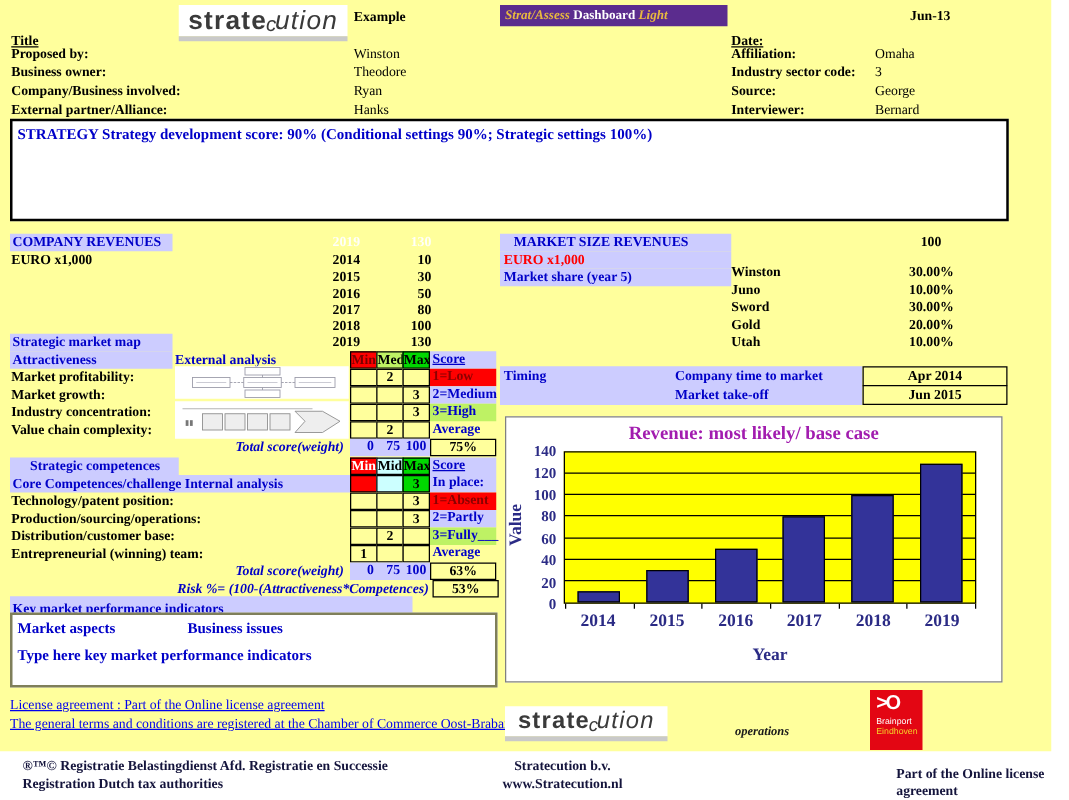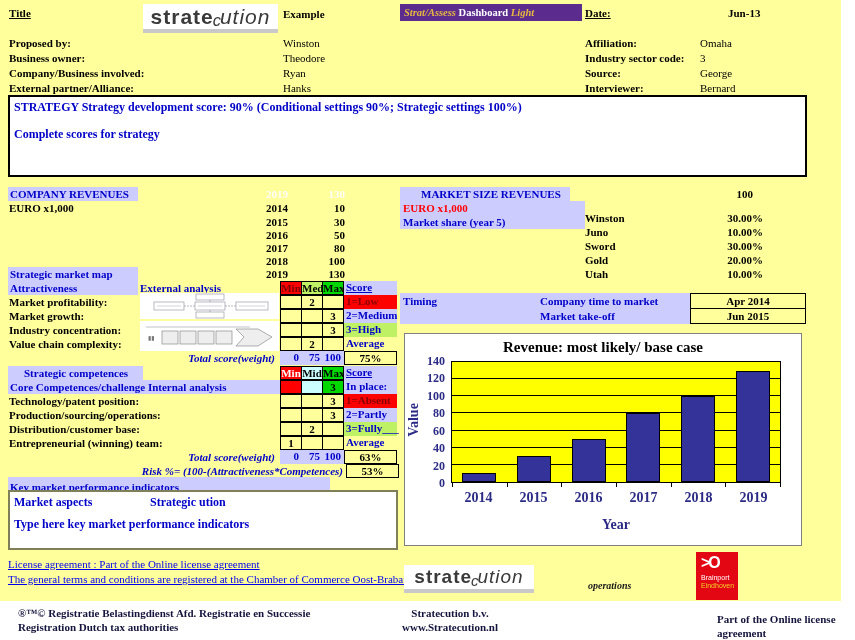--- a/index.html
+++ b/index.html
@@ -3,21 +3,21 @@
 <meta charset="utf-8">
 <style>
   * { margin:0; padding:0; box-sizing:border-box; }
   html,body { background:#fff; }
   body { font-family:"Liberation Serif","DejaVu Serif",serif; }
   .page { position:relative; width:855px; height:640px; background:#fff; overflow:hidden; }
   .yellow-bg { position:absolute; left:0; top:0; width:841px; height:601px; background:#FFFF9C; }
   .abs { position:absolute; }
   .b { font-weight:bold; }
   .i { font-style:italic; }
-  .u { text-decoration:underline; }
+  .u { text-decoration:underline;margin-top:20px; }
   .blue { color:#0000C8; }
   .lav { background:#CCCCFF; }
   .f11 { font-size:11px; line-height:14px; }
   .f12 { font-size:12px; line-height:15px; }
   .label-col { font-weight:bold; color:#000; }
   
   .grid-row { position:absolute; left:280px; display:flex; }
   .cell { width:22px; height:14px; border:1px solid #000; margin-left:-1px;
           text-align:center; font-weight:bold; font-size:11px; line-height:12px; background:#FFFF9C; }
   .cell:first-child { margin-left:0; }
@@ -46,21 +46,21 @@
   .gray-strip { background:#C9C9C9; }
   
   .banner { background:#5B2C8E; color:#fff; font-size:10.5px; line-height:17px; padding-left:4px; white-space:nowrap; overflow:hidden; }
   .gold { color:#E8B93F; font-style:italic; font-weight:bold; }
   .banner-white { color:#fff; font-weight:bold; }
   
   .strategy-box { background:#fff; border:2px solid #000; }
   
   .chart-box { background:#fff; border:1px solid #808080; }
   .chart-title { position:absolute; left:0; top:5px; width:100%; text-align:center;
-                 font-weight:bold; font-size:15px; color:#000000; }
+                 font-weight:bold; font-size:15px; color:#a21caf; }
   .plot { position:absolute; left:46px; top:27px; width:330px; height:122px;
           background:#FFFF00; border:1px solid #000; }
   .gridline { position:absolute; left:0; width:100%; height:1px; background:#000; }
   .bar { position:absolute; bottom:0; width:34px; transform:translateX(-50%);
          background:#333399; border:1px solid #000; }
   .axis-tick { position:absolute; bottom:-5px; width:1px; height:4px; background:#000; }
   .yticks { position:absolute; left:2px; top:27px; width:40px; height:122px; }
   .ytick { position:absolute; right:2px; width:100%; text-align:right;
            font-weight:bold; font-size:12px; line-height:14px; color:#2B2B85; }
   .xticks { position:absolute; left:46px; top:156px; width:330px; height:18px; }
@@ -118,41 +118,40 @@
   <div class="abs f11" style="left:700px; top:36px;">Omaha</div>
   <div class="abs label-col f11" style="left:585px; top:51px;">Industry sector code:</div>
   <div class="abs f11" style="left:700px; top:51px;">3</div>
   <div class="abs label-col f11" style="left:585px; top:66px;">Source:</div>
   <div class="abs f11" style="left:700px; top:66px;">George</div>
   <div class="abs label-col f11" style="left:585px; top:81px;">Interviewer:</div>
   <div class="abs f11" style="left:700px; top:81px;">Bernard</div>
 
   <div class="abs strategy-box" style="left:8px; top:95px; width:799px; height:82px;">
     <div class="b blue f12" style="padding:3px 0 0 4px;">STRATEGY  Strategy development score:  90% (Conditional settings 90%; Strategic settings 100%)</div>
-    <div class="b blue f12" style="padding:12px 0 0 4px;">Complete scores for strategy</div>
   </div>
 
   <div class="abs lav b blue f11" style="left:8px; top:187px; width:130px; height:14px; padding-left:2px;">COMPANY REVENUES</div>
   <div class="abs b f11" style="left:252px; top:187px; width:36px; text-align:right; color:rgba(255,255,255,0.95);">2019</div>
   <div class="abs b f11" style="left:295px; top:187px; width:50px; text-align:right; color:rgba(255,255,255,0.95);">130</div>
 
   <div class="abs b f11" style="left:9px; top:201px;">EURO x1,000</div>
 
   <div class="abs b f11" style="left:252px; top:201px; width:36px; text-align:right;">2014</div>
   <div class="abs b f11" style="left:295px; top:201px; width:50px; text-align:right;">10</div>
   <div class="abs b f11" style="left:252px; top:215px; width:36px; text-align:right;">2015</div>
   <div class="abs b f11" style="left:295px; top:215px; width:50px; text-align:right;">30</div>
   <div class="abs b f11" style="left:252px; top:228px; width:36px; text-align:right;">2016</div>
   <div class="abs b f11" style="left:295px; top:228px; width:50px; text-align:right;">50</div>
   <div class="abs b f11" style="left:252px; top:241px; width:36px; text-align:right;">2017</div>
   <div class="abs b f11" style="left:295px; top:241px; width:50px; text-align:right;">80</div>
   <div class="abs b f11" style="left:252px; top:254px; width:36px; text-align:right;">2018</div>
   <div class="abs b f11" style="left:295px; top:254px; width:50px; text-align:right;">100</div>
 
-  <div class="abs lav b blue f11" style="left:400px; top:187px; width:170px; height:14px; padding-left:21px;">MARKET SIZE REVENUES</div>
+  <div class="abs lav b blue f11" style="left:400px; top:187px; width:185px; height:14px; padding-left:11px;">MARKET SIZE REVENUES</div>
   <div class="abs b f11" style="left:690px; top:187px; width:63px; text-align:right;">100</div>
   <div class="abs lav b f11" style="left:400px; top:201px; width:185px; height:14px; padding-left:3px; color:#FF0000;">EURO x1,000</div>
   <div class="abs lav b blue f11" style="left:400px; top:215px; width:185px; height:14px; padding-left:3px;">Market share (year 5)</div>
 
   <div class="abs b f11" style="left:585px; top:211px;">Winston</div>
   <div class="abs b f11" style="left:695px; top:211px; width:68px; text-align:right;">30.00%</div>
   <div class="abs b f11" style="left:585px; top:225px;">Juno</div>
   <div class="abs b f11" style="left:695px; top:225px; width:68px; text-align:right;">10.00%</div>
   <div class="abs b f11" style="left:585px; top:239px;">Sword</div>
   <div class="abs b f11" style="left:695px; top:239px; width:68px; text-align:right;">30.00%</div>
@@ -307,21 +306,21 @@
   </div>
 
   <div class="abs b i blue f11" style="left:90px; top:464px; width:253px; text-align:right;">Risk %= (100-(Attractiveness*Competences)</div>
   <div class="abs pct-box" style="left:346px; top:464px;">53%</div>
 
   <div class="abs lav" style="left:8px; top:477px; width:322px; height:19px;">
     <span class="b u blue" style="font-size:11px; line-height:13px; padding-left:2px;">Key market performance indicators</span>
   </div>
   <div class="abs kpi-box" style="left:8px; top:490px; width:390px; height:60px;">
     <span class="abs b blue f12" style="left:4px; top:3px;">Market aspects</span>
-    <span class="abs b blue f12" style="left:140px; top:3px;">Strategic ution</span>
+    <span class="abs b blue f12" style="left:140px; top:3px;">Business issues</span>
     <span class="abs b blue f12" style="left:4px; top:25px;">Type here key market  performance indicators</span>
   </div>
 
   <div class="abs chart-box" style="left:404px; top:333px; width:398px; height:213px;">
     <div class="chart-title">Revenue: most likely/ base case</div>
     <div class="chart-ylabel">Value</div>
     <div class="yticks" id="yticks">
         <div class="ytick" style="bottom: calc(0% - 7px);">0</div>
         <div class="ytick" style="bottom: calc(14.2857% - 7px);">20</div>
         <div class="ytick" style="bottom: calc(28.5714% - 7px);">40</div>

